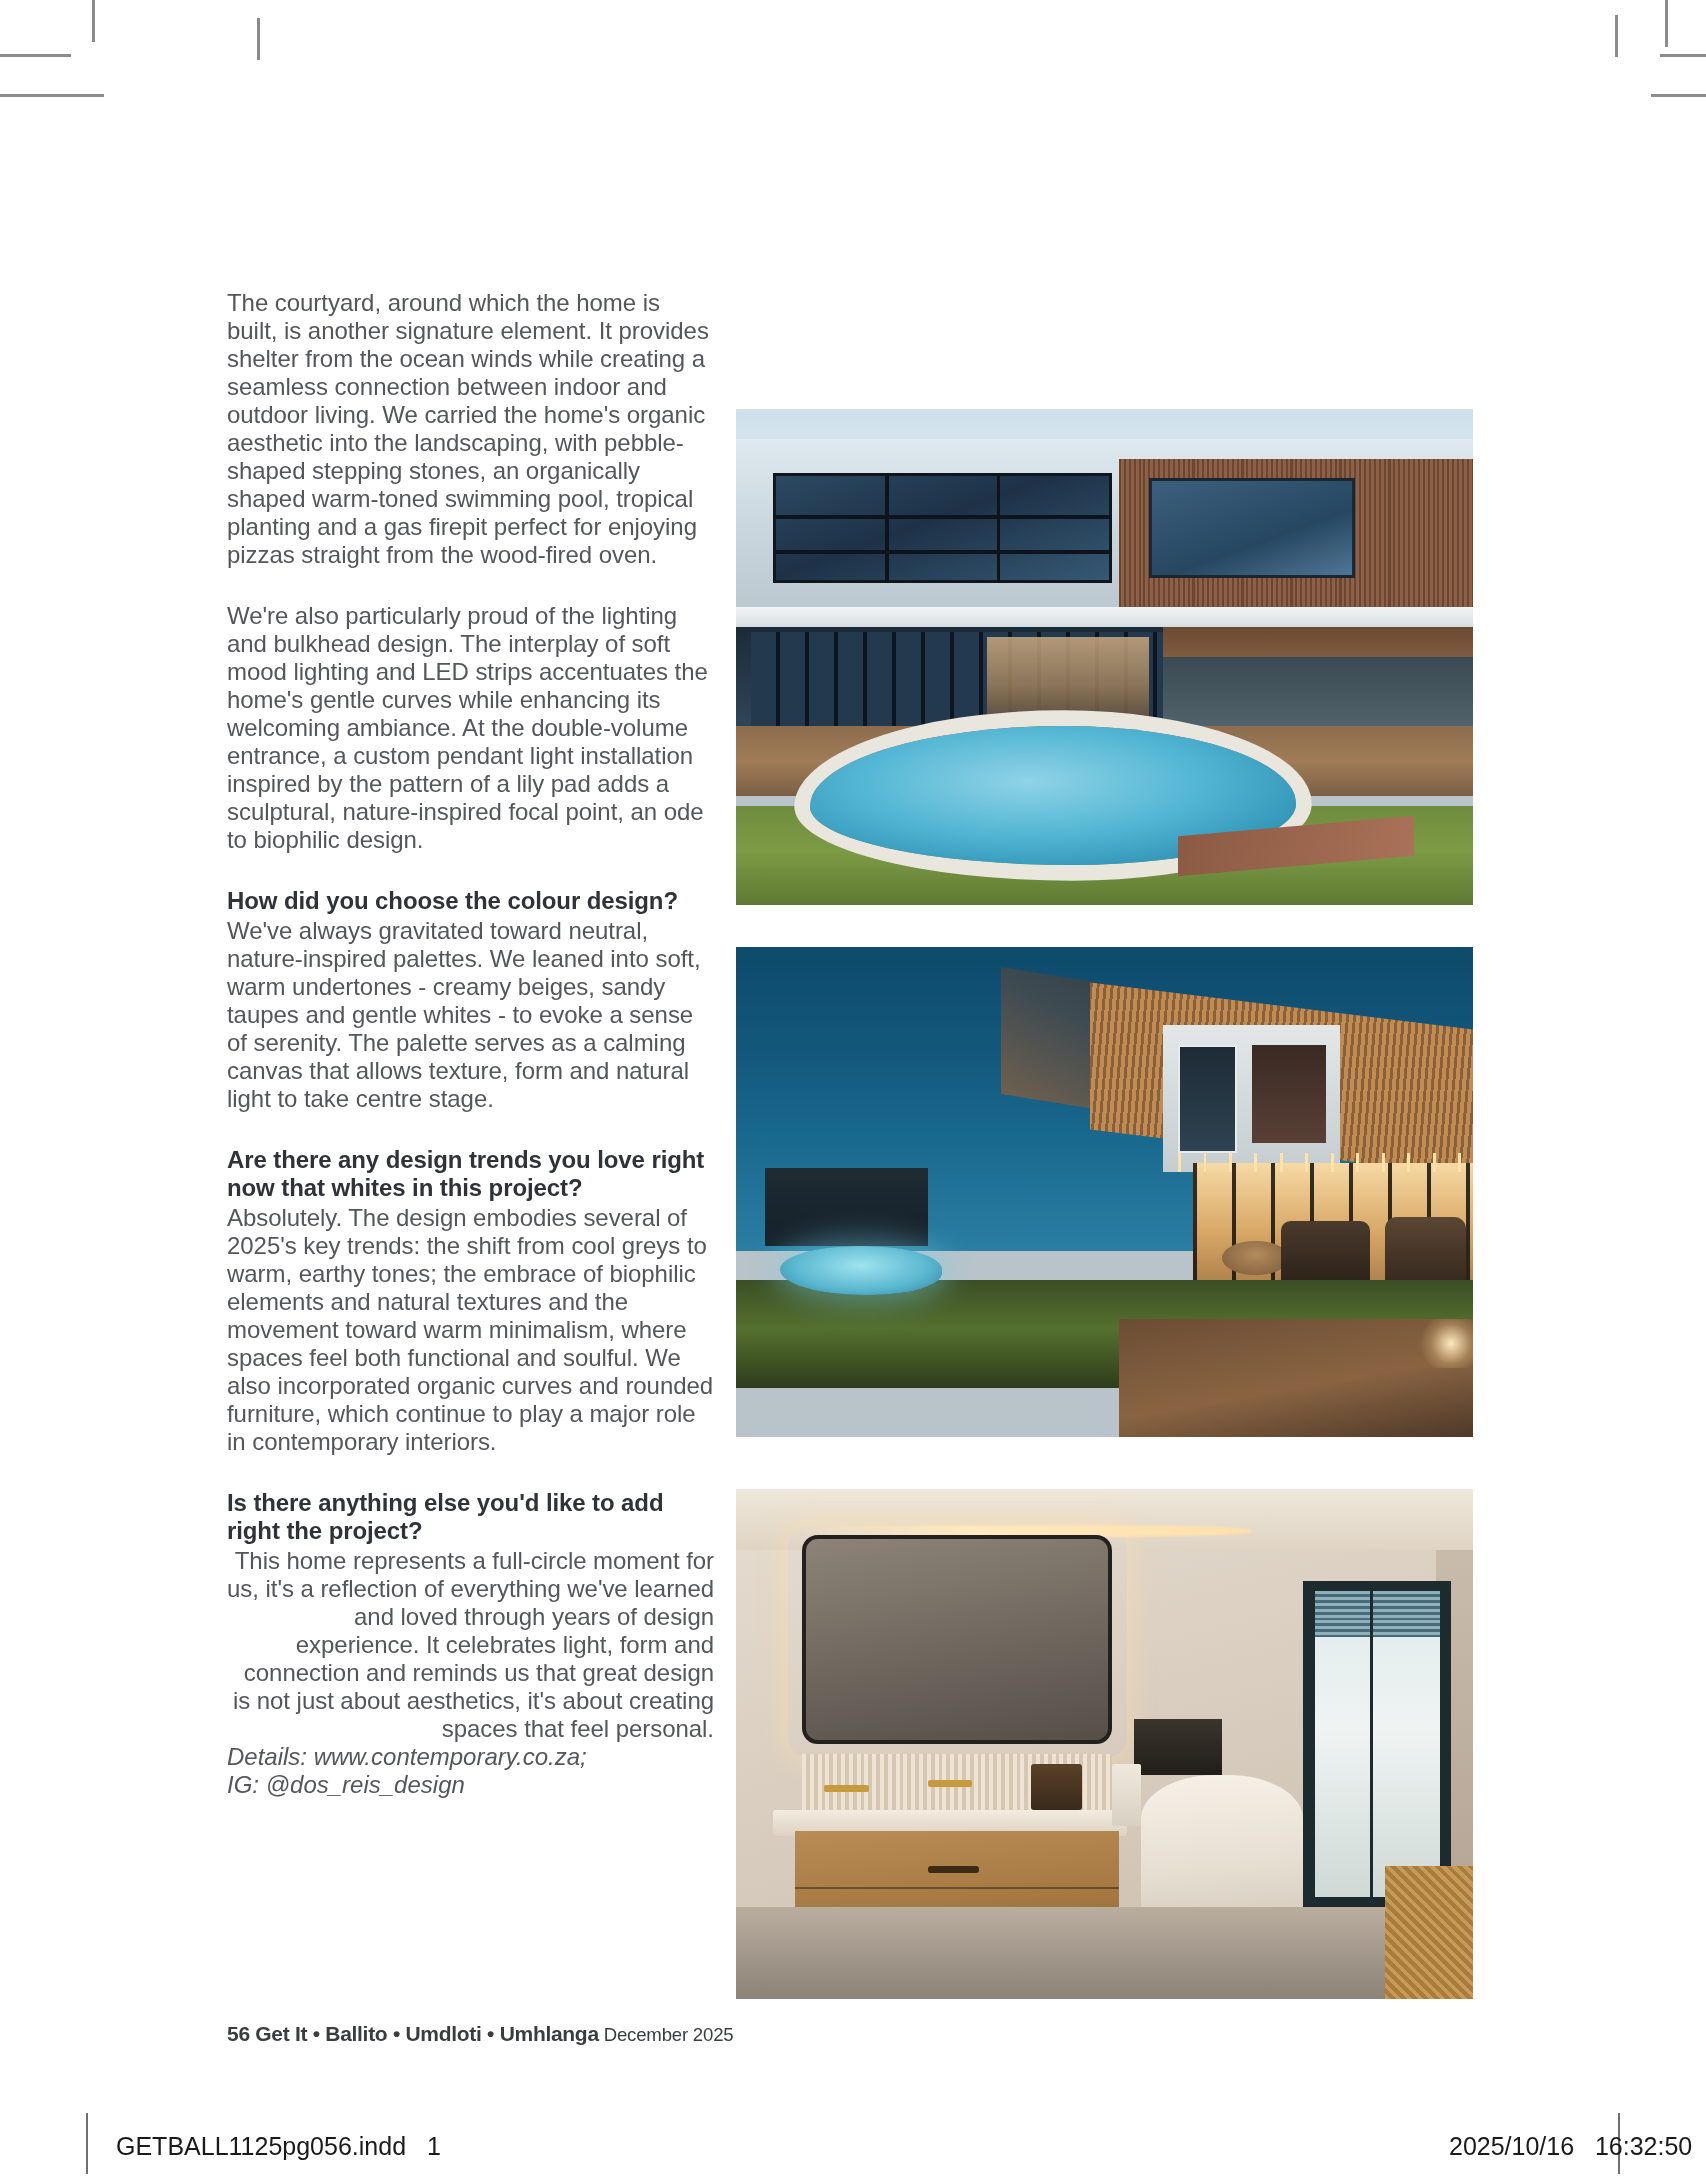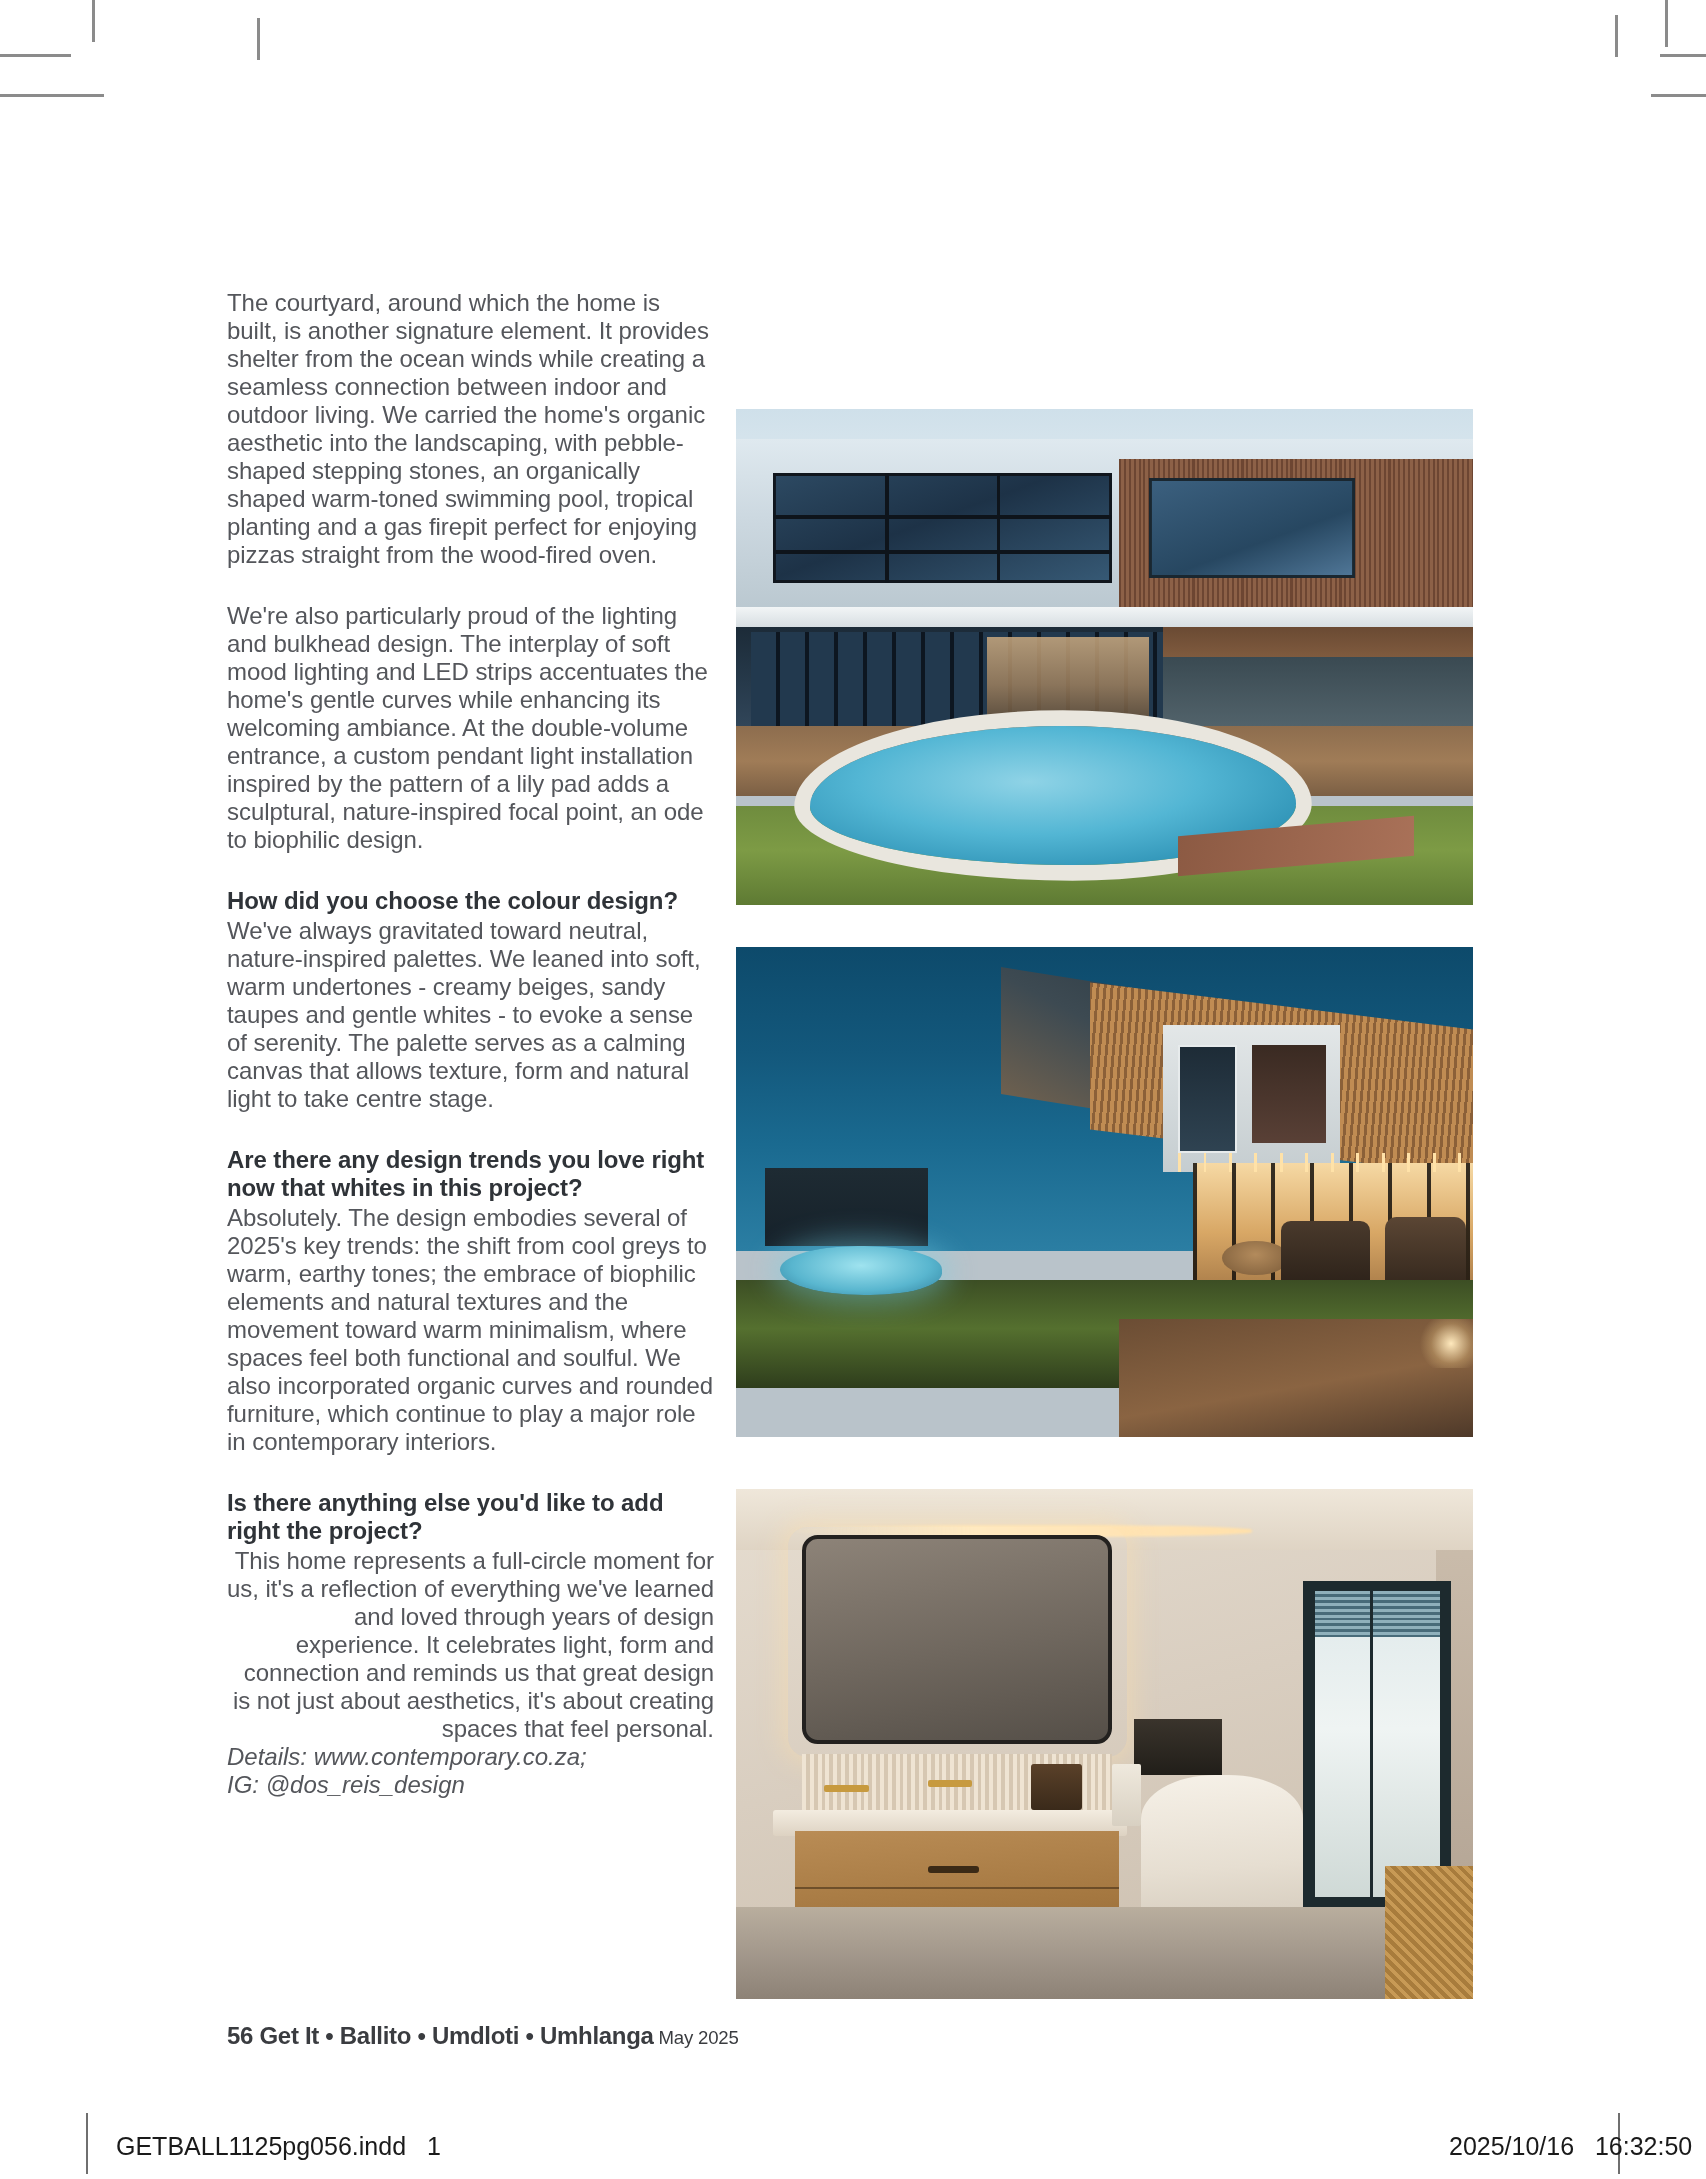--- a/index.html
+++ b/index.html
@@ -329,21 +329,21 @@
   
   #page-footer {
     position: absolute;
     left: 227px;
     top: 2022px;
     white-space: nowrap;
   }
   .footer-strong {
     font-family: "Liberation Sans", sans-serif;
     font-weight: 700;
-    font-size: 24px;
+    font-size: 21px;
     color: #3a3c40;
     letter-spacing: -0.3px;
   }
   .footer-light {
     font-family: "Liberation Sans", sans-serif;
     font-weight: 400;
     font-size: 18.6px;
     color: #3a3c40;
     letter-spacing: -0.2px;
   }
@@ -482,21 +482,21 @@
     <div class="layer p3-bath"></div>
     <div class="layer p3-door-frame"></div>
     <div class="layer p3-door-glass"></div>
     <div class="layer p3-door-louvre"></div>
     <div class="layer p3-door-mull"></div>
     <div class="layer p3-floor"></div>
     <div class="layer p3-chair"></div>
   </div>
 
   <div id="page-footer">
-    <span class="footer-strong">56 Get It • Ballito • Umdloti • Umhlanga</span><span class="footer-light"> May 2025</span>
+    <span class="footer-strong">56 Get It • Ballito • Umdloti • Umhlanga</span><span class="footer-light"> December 2025</span>
   </div>
 
   <div id="print-slug-bar">
     <div class="slug-rule" style="left:86px;"></div>
     <div class="slug-rule" style="left:1618px;"></div>
     <div class="slug-text" id="slug-filename">GETBALL1125pg056.indd   1</div>
     <div class="slug-text" id="slug-timestamp">2025/10/16   16:32:50</div>
   </div>
 
 </div>

